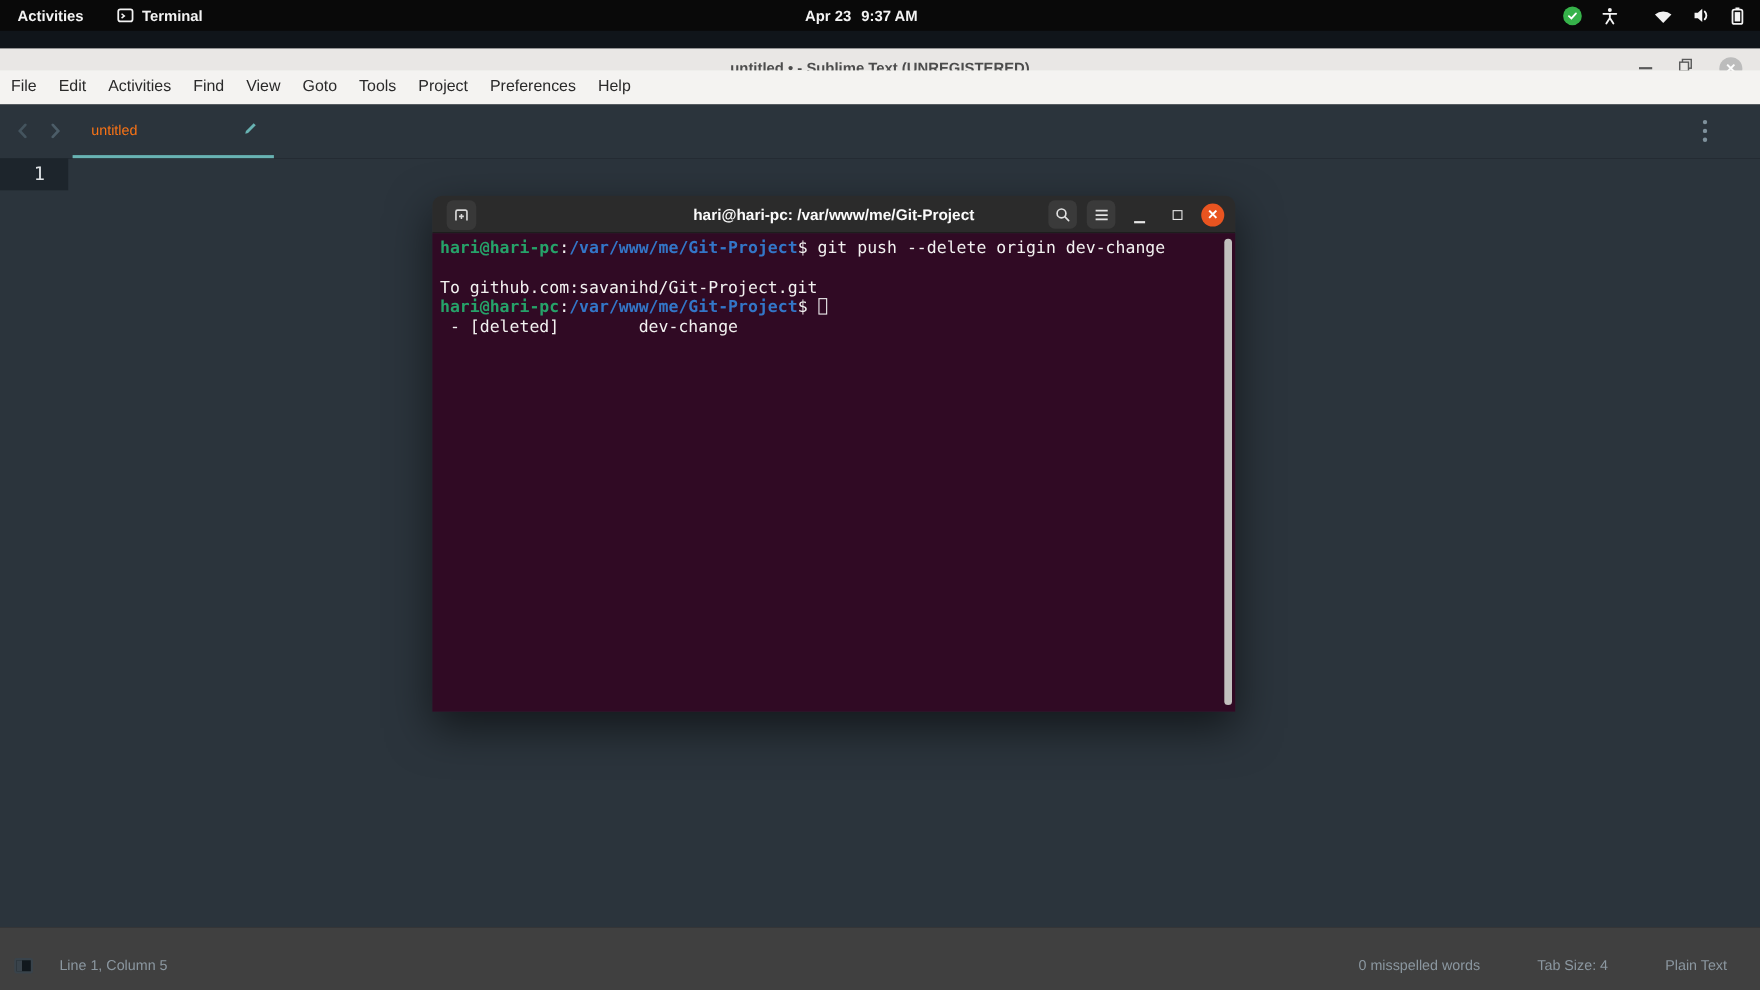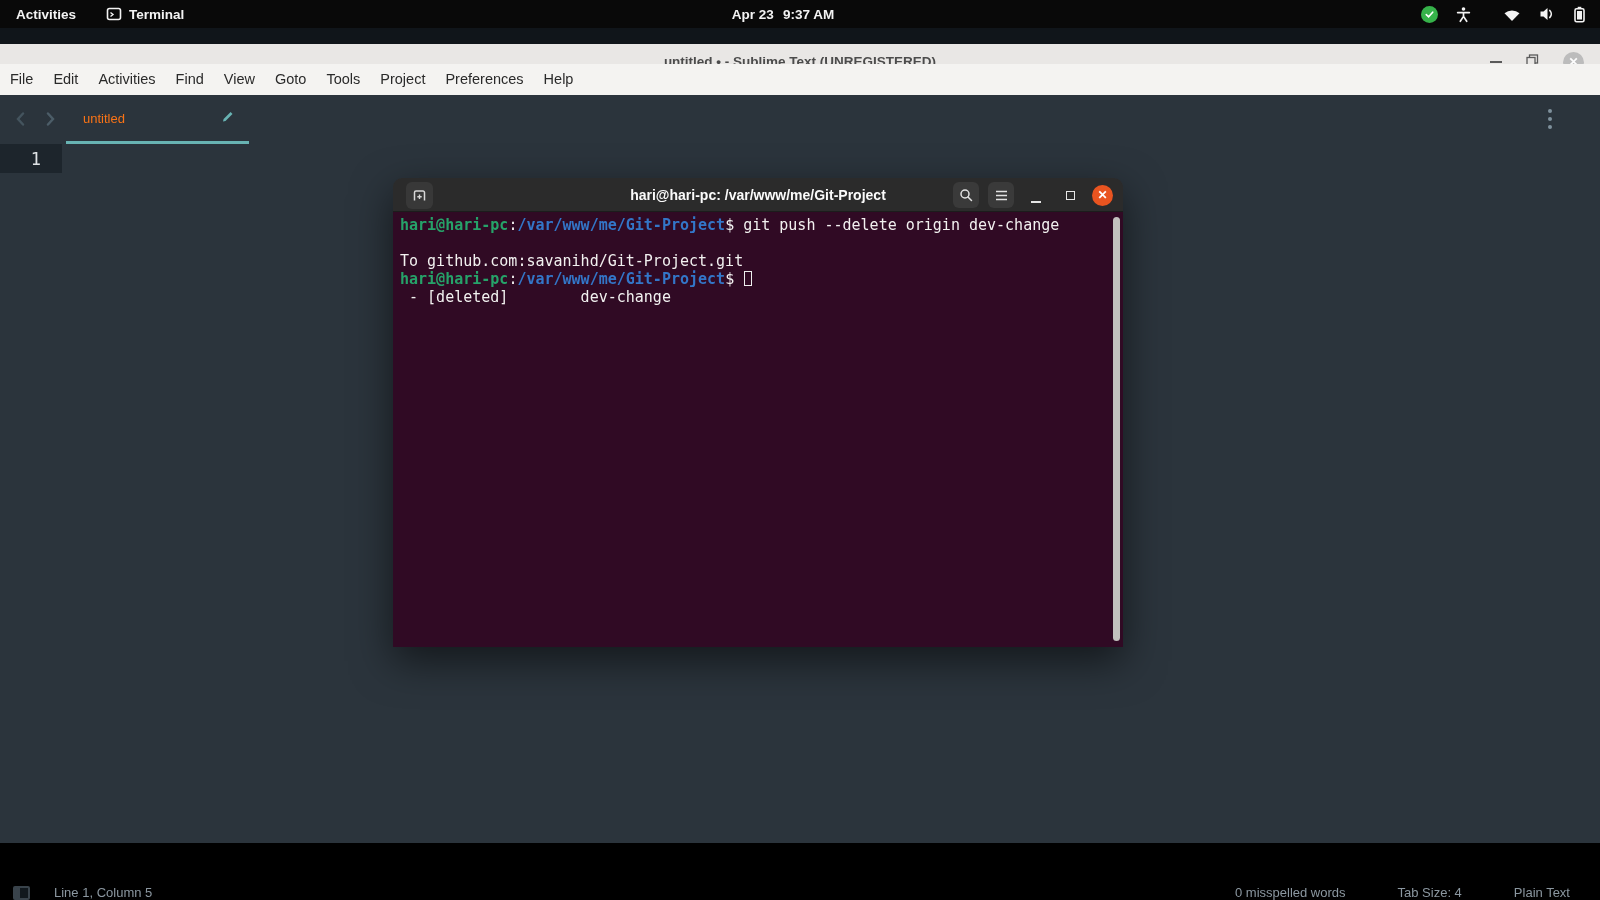--- a/index.html
+++ b/index.html
@@ -44,22 +44,22 @@
   .tab-label { font-size:13px; color:#f97316; padding-left:17px; }
   .tab-dirty { position:absolute; right:14px; top:14px; }
   .tab-overflow { position:absolute; right:48px; top:14px; display:flex; flex-direction:column; gap:4px; }
   .tab-overflow i { width:4px; height:4px; border-radius:50%; background:#7f919c; }
 
   .editor { position:absolute; left:0; top:144px; width:1600px; height:699px; background:#2b343c; }
   .gutter-row { position:absolute; left:0; top:0; width:62px; height:29px; background:#1d252c;
                 display:flex; align-items:center; justify-content:flex-end; padding-right:21px;
                 font-family:"DejaVu Sans Mono", monospace; font-size:17px; color:#dfe3e6; }
 
-  .statusbar { position:absolute; left:0; top:843px; width:1600px; height:57px; background:#000000;
-               color:#8b97a0; font-size:13px; display:flex; align-items:flex-end; }
+  .statusbar { position:absolute; left:0; top:843px; width:1600px; height:57px; background:#404040;
+               color:#8b97a0; font-size:13px; display:flex; align-items:center; }
   .status-left { display:flex; align-items:center; gap:24px; padding:12px 0 0 13px; }
   .status-right { margin-left:auto; display:flex; gap:52px; padding:12px 30px 0 0; }
   .panel-ico { width:17px; height:14px; background:#11181d; border:2px solid #39434b;
                border-radius:2px; position:relative; }
   .panel-ico::after { content:""; position:absolute; left:0; top:0; width:5px; height:10px; background:#39434b; }
 
   
   .terminal { position:absolute; left:393px; top:178px; width:730px; height:469px;
               border-radius:9px 9px 0 0; box-shadow:0 14px 40px rgba(0,0,0,.55); z-index:30; }
   .term-titlebar { position:relative; width:730px; height:34px; background:#2b2b2b;

